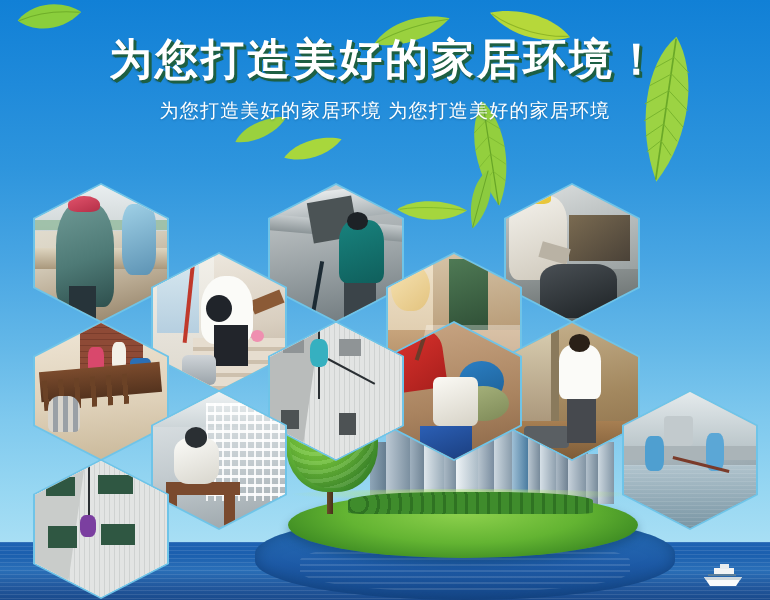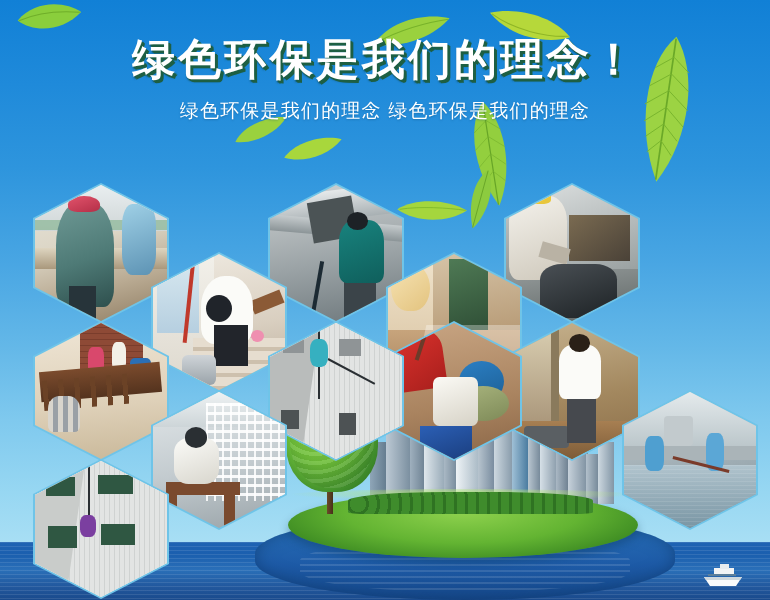--- a/index.html
+++ b/index.html
@@ -328,22 +328,22 @@
       </svg>
   </div>
 
   <div class="leaf" style="left:452px;top:168px;width:56px;height:62px;transform:rotate(16deg);">
     <svg viewBox="0 0 70 160">
       <path d="M35 2 C62 34 68 104 38 158 C8 104 6 36 35 2 Z" fill="#8ccb3f"></path>
       <path d="M35 4 L37 156" stroke="#63a026" stroke-width="2" fill="none"></path>
     </svg>
   </div>
 
-  <div class="headline">绿色环保是我们的理念！</div>
-  <div class="subline">绿色环保是我们的理念 绿色环保是我们的理念</div>
+  <div class="headline">为您打造美好的家居环境！</div>
+  <div class="subline">为您打造美好的家居环境 为您打造美好的家居环境</div>
 
   <div class="hexwrap">
 
     <div class="hex" style="left:33px;top:183px;width:136px;height:140px;">
       <div class="inner">
           <div class="photo ph p1">
         <i class="sky"></i>
             <i class="band"></i>
             <i class="bench"></i>
             <i class="man2"></i>

